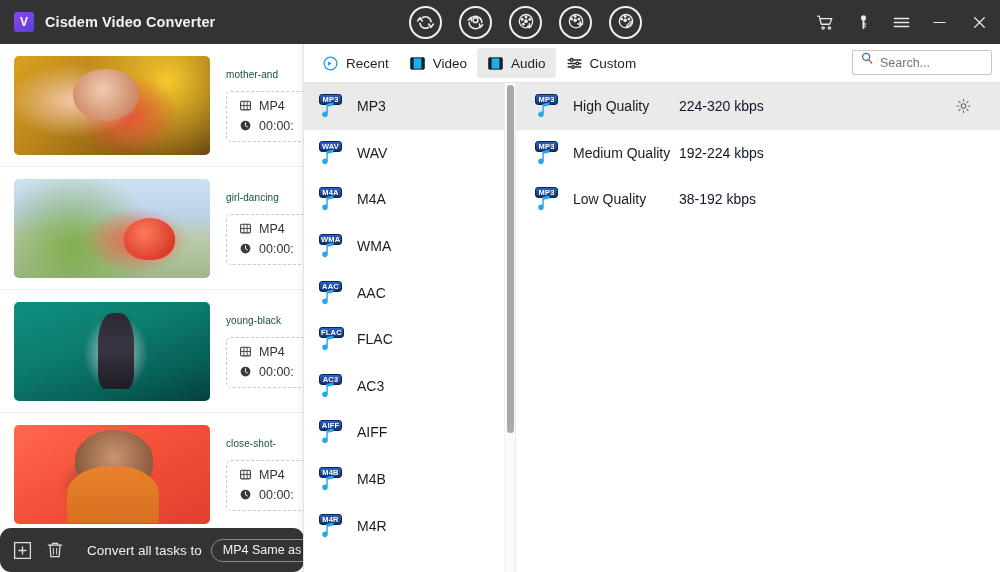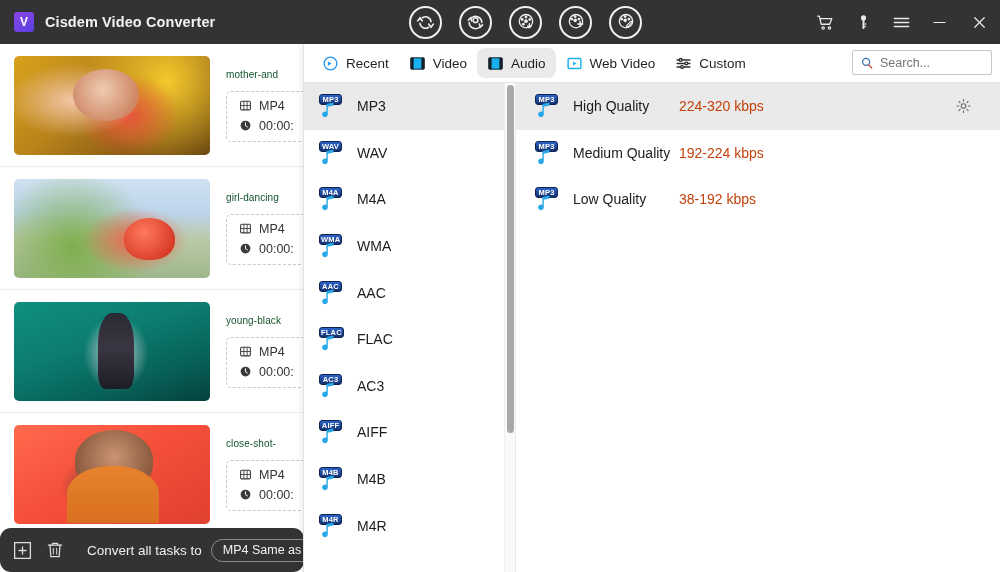--- a/index.html
+++ b/index.html
@@ -128,26 +128,26 @@
   }
   .panel-tabs {
     height: 39px; display: flex; align-items: center; padding-left: 8px;
     border-bottom: 1px solid #e4e4e4; position: relative; background: #fff;
   }
   .tab {
     height: 30px; display: flex; align-items: center; gap: 7px;
     padding: 0 10px; border-radius: 3px; cursor: pointer;
     font-size: 13.5px; color: #1f1f1f; white-space: nowrap;
   }
-  .tab.active { background: #eaeaea; border-radius: 8px; }
+  .tab.active { background: #eaeaea; }
   .tab-ico { width: 17px; height: 17px; flex: none; display: block; }
   .searchbox {
     position: absolute; right: 8px; top: 6px; width: 140px; height: 25px;
     border: 1px solid #c7c7c7; border-radius: 2px; background: #fff;
-    display: flex; align-items: center; padding-left: 7px; gap: 6px;
+    display: flex; padding-left: 7px; gap: 6px;
   }
   .searchbox input {
     border: 0; outline: 0; font-size: 12.5px; color: #7a7a7a; width: 100px;
     font-family: "Liberation Sans", sans-serif; background: transparent;
   }
 
   .panel-body { display: flex; height: 489px; }
   .fmt-col {
     width: 212px; flex: none; position: relative; background: #fff;
     border-right: 1px solid #ebebeb; overflow: hidden;
@@ -165,21 +165,21 @@
     position: absolute; left: 2px; top: 2px; width: 7px; height: 348px;
     background: #a9a9a9; border-radius: 4px; cursor: pointer;
   }
   .qual-col { flex: 1; background: #fff; }
   .qual-item {
     height: 46.6px; display: flex; align-items: center; cursor: pointer;
     font-size: 14px; color: #1c1c1c; padding-left: 18px; position: relative;
   }
   .qual-item.selected { background: #eaeaea; }
   .qual-name { width: 106px; margin-left: 13px; }
-  .qual-rate { color: #c2410c; }
+  .qual-rate { color: #0f172a; }
   .gear { position: absolute; right: 28px; top: 50%; transform: translateY(-50%);
           width: 17px; height: 17px; color: #6b6b6b; cursor: pointer; }
 
   
   .aico { width: 26px; height: 24px; flex: none; position: relative; }
   .aico .note {
     position: absolute; left: 2px; bottom: 0; width: 17px; height: 17px;
   }
   .aico .badge {
     position: absolute; left: 1px; top: 0px; height: 11px; min-width: 23px;
@@ -424,27 +424,20 @@
       <div class="tab active">
         <svg class="tab-ico" viewBox="0 0 24 24">
           <rect x="2.5" y="4" width="19" height="16" rx="1" fill="#18b0ee"></rect>
           <rect x="2.5" y="4" width="4" height="16" fill="#17202a"></rect>
           <rect x="17.5" y="4" width="4" height="16" fill="#17202a"></rect>
           <rect x="2.5" y="4" width="19" height="16" rx="1" fill="none" stroke="#17202a" stroke-width="1.4"></rect>
         </svg>
         <span>Audio</span>
       </div>
       <div class="tab">
-        <svg class="tab-ico" viewBox="0 0 24 24">
-          <rect x="3" y="5" width="18" height="14" rx="1.5" fill="none" stroke="#18b0ee" stroke-width="2"></rect>
-          <path d="M10 9.2l5 2.8-5 2.8z" fill="#18b0ee"></path>
-        </svg>
-        <span>Web Video</span>
-      </div>
-      <div class="tab">
         <svg class="tab-ico" viewBox="0 0 24 24" fill="none" stroke="#2b2b2b" stroke-width="1.9" stroke-linecap="round">
           <path d="M3 7h18M3 12h18M3 17h18"></path>
           <circle cx="8" cy="7" r="2" fill="#fff"></circle>
             <circle cx="16" cy="12" r="2" fill="#fff"></circle>
             <circle cx="10" cy="17" r="2" fill="#fff"></circle>
         </svg>
         <span>Custom</span>
       </div>
 
       <div class="searchbox">

